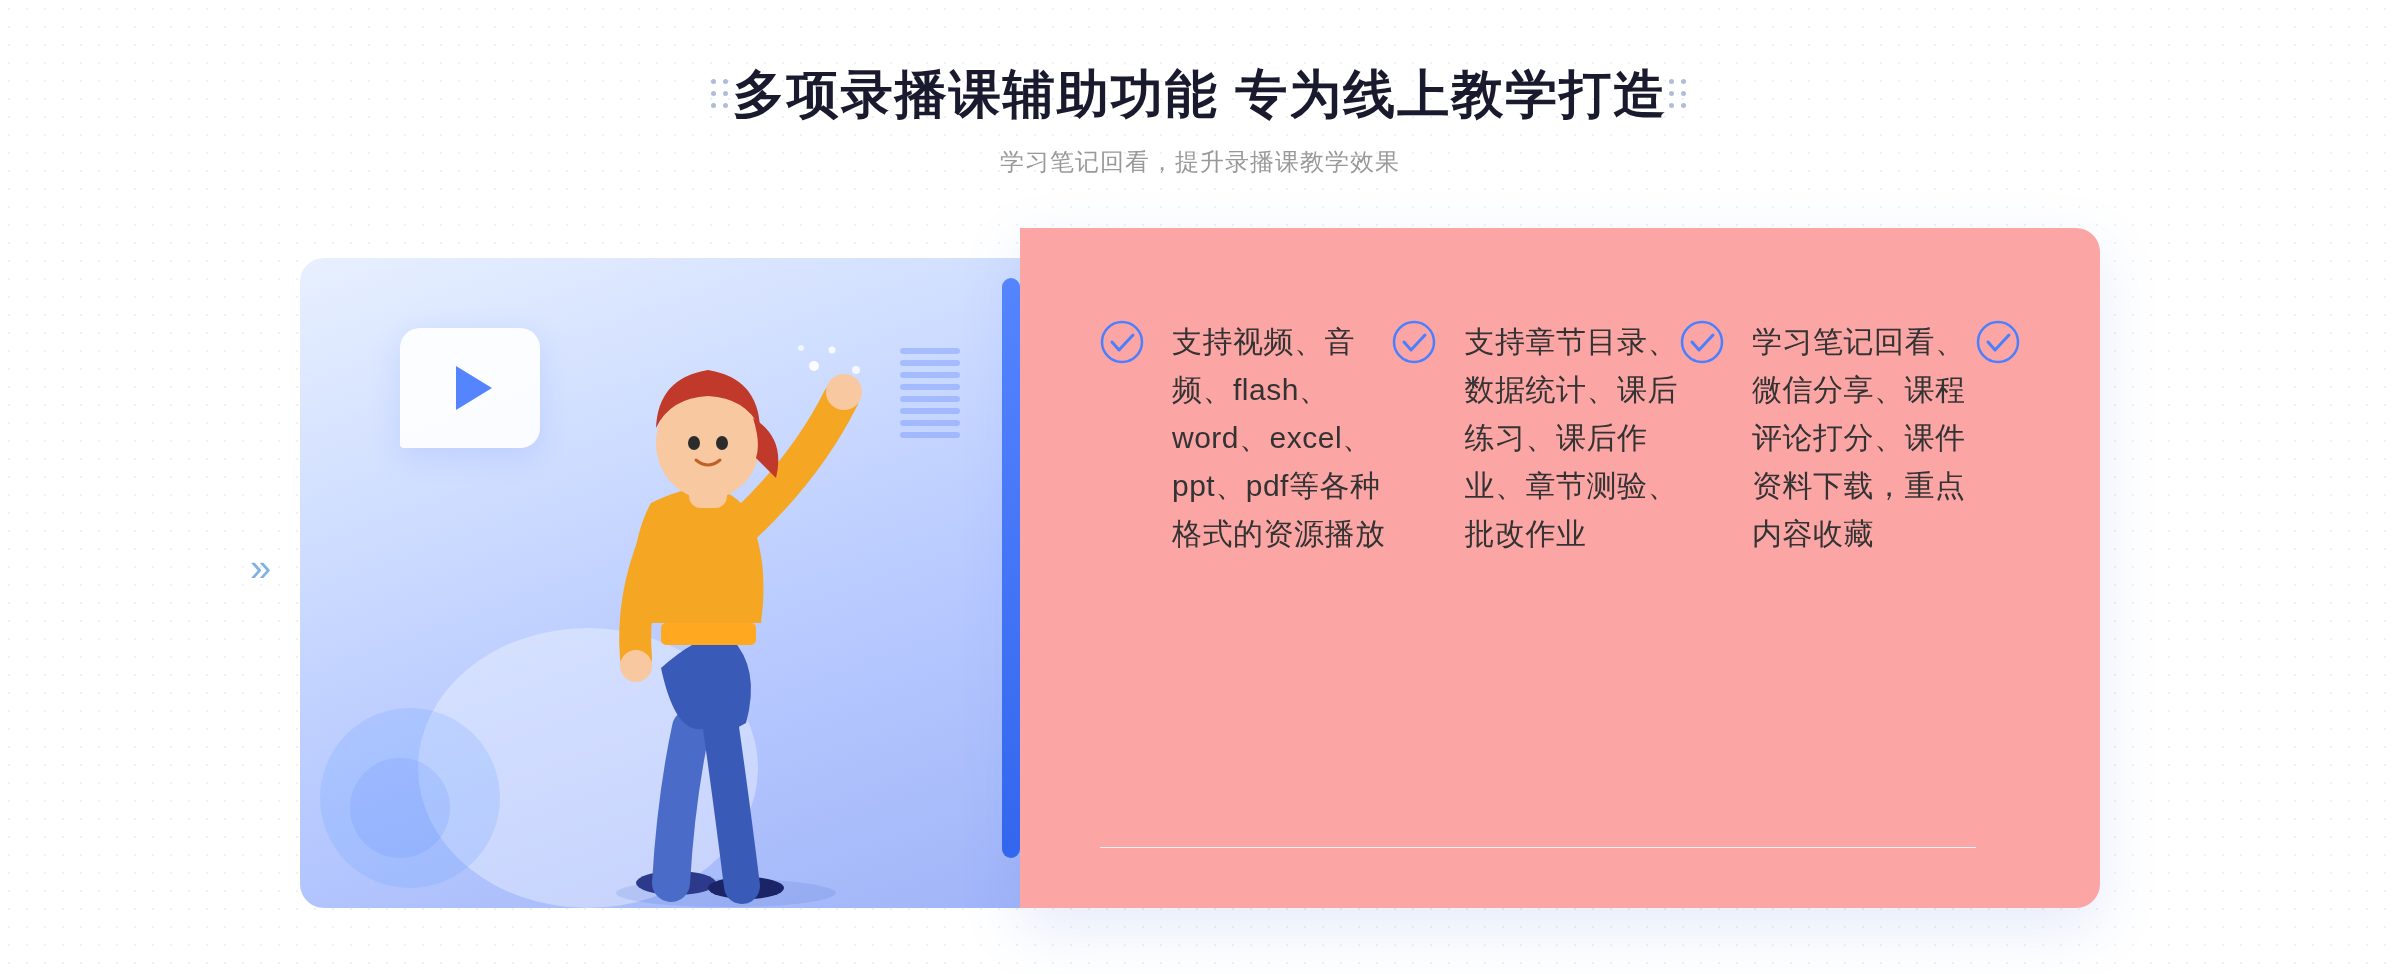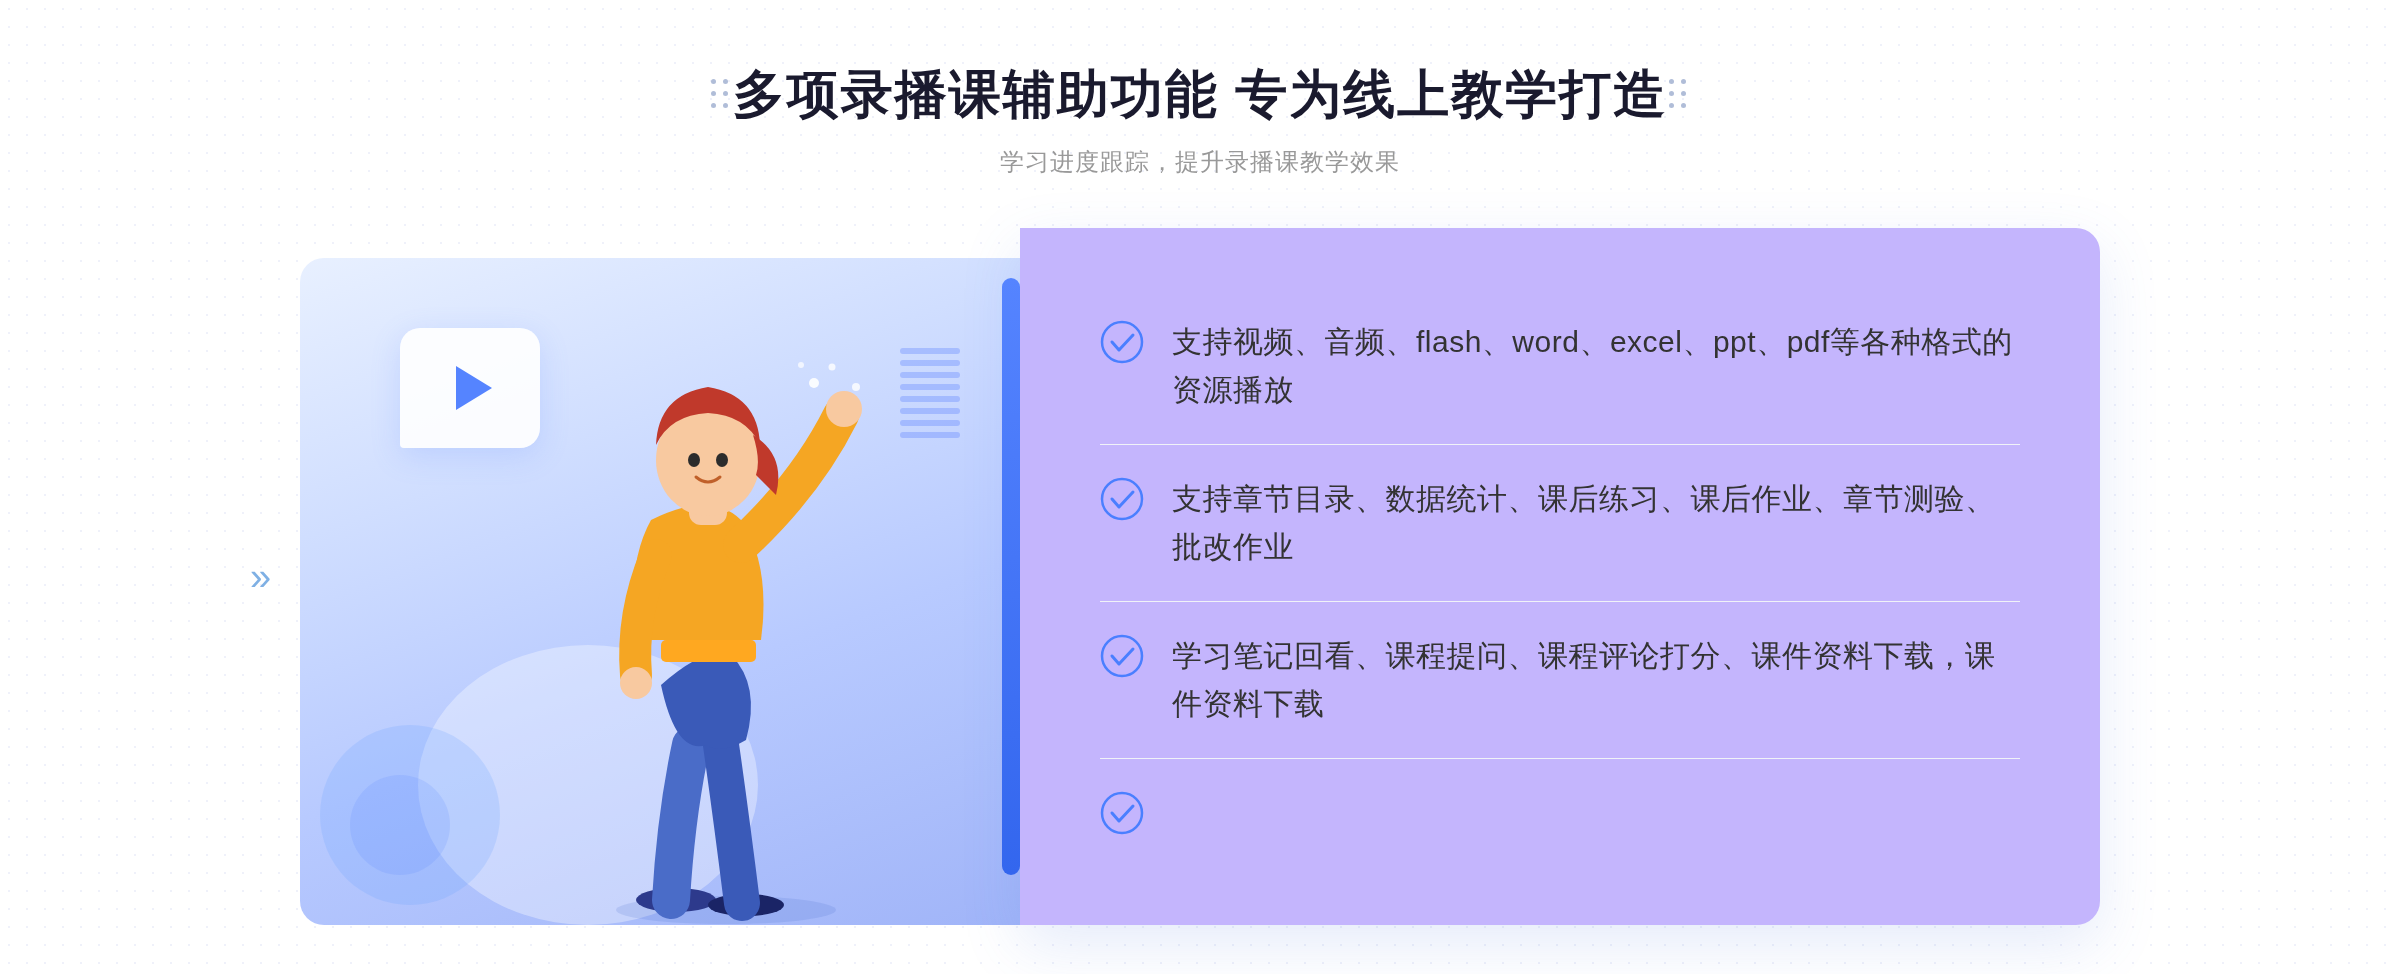--- a/index.html
+++ b/index.html
@@ -104,26 +104,26 @@
       left: 0;
       right: -20px;
       bottom: 0;
       background: linear-gradient(160deg, #e8f0ff 0%, #d0deff 30%, #b8caff 60%, #a0b4f8 100%);
       border-radius: 24px 0 0 24px;
     }
 
     
     .features-card {
       flex: 1;
-      background: #c4b5fd;
+      background: #fca5a5;
       border-radius: 0 24px 24px 0;
       box-shadow: 0 20px 60px rgba(80, 120, 220, 0.15);
       padding: 60px 80px;
       display: flex;
-      flex-direction: column;
+      flex-direction: row;
       justify-content: space-around;
       z-index: 2;
       position: relative;
     }
 
     .feature-item {
       display: flex;
       align-items: flex-start;
       gap: 28px;
       padding: 30px 0;
@@ -278,21 +278,21 @@
       <h1 class="main-title">多项录播课辅助功能 专为线上教学打造</h1>
       <div class="dot-grid">
         <span></span>
           <span></span>
         <span></span>
           <span></span>
         <span></span>
           <span></span>
       </div>
     </div>
-    <p class="subtitle">学习进度跟踪，提升录播课教学效果</p>
+    <p class="subtitle">学习笔记回看，提升录播课教学效果</p>
   </div>
 
   <div class="content-section">
 
     <div class="illustration-area">
       <div class="illustration-bg"></div>
 
       <div class="play-bubble">
         <div class="play-triangle"></div>
       </div>
@@ -384,21 +384,21 @@
           <path d="M12 22 L19 30 L33 15" stroke="#4a7fff" stroke-width="3" stroke-linecap="round" stroke-linejoin="round"></path>
         </svg>
         <span class="feature-text">支持章节目录、数据统计、课后练习、课后作业、章节测验、批改作业</span>
       </div>
 
       <div class="feature-item">
         <svg class="check-icon" viewBox="0 0 44 44" fill="none" xmlns="http://www.w3.org/2000/svg">
           <circle cx="22" cy="22" r="20" stroke="#4a7fff" stroke-width="2.5"></circle>
           <path d="M12 22 L19 30 L33 15" stroke="#4a7fff" stroke-width="3" stroke-linecap="round" stroke-linejoin="round"></path>
         </svg>
-        <span class="feature-text">学习笔记回看、课程提问、课程评论打分、课件资料下载，课件资料下载</span>
+        <span class="feature-text">学习笔记回看、微信分享、课程评论打分、课件资料下载，重点内容收藏</span>
       </div>
 
       <div class="feature-item">
         <svg class="check-icon" viewBox="0 0 44 44" fill="none" xmlns="http://www.w3.org/2000/svg">
           <circle cx="22" cy="22" r="20" stroke="#4a7fff" stroke-width="2.5"></circle>
           <path d="M12 22 L19 30 L33 15" stroke="#4a7fff" stroke-width="3" stroke-linecap="round" stroke-linejoin="round"></path>
         </svg>
       </div>
 
     </div>

